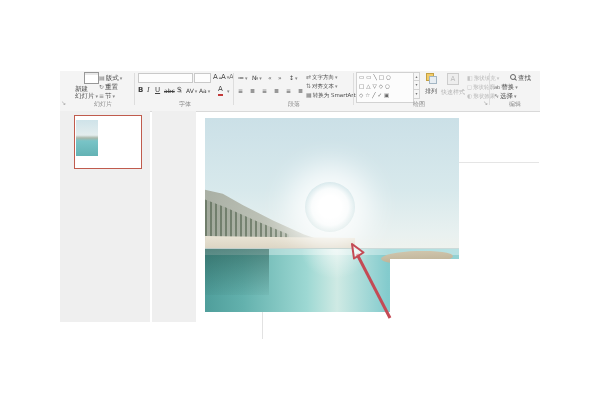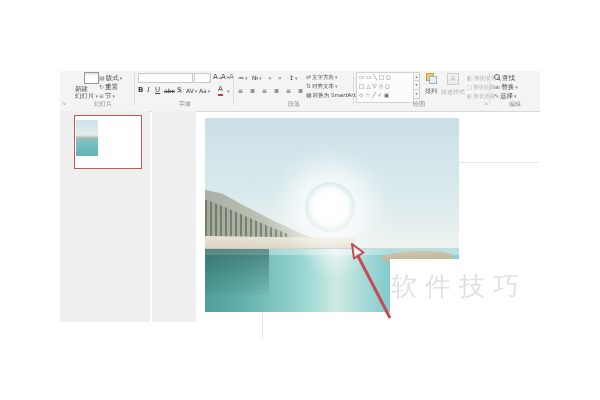--- a/index.html
+++ b/index.html
@@ -178,21 +178,21 @@
       <span class="ric">◻</span><span>形状轮廓</span><span class="ddv">▾</span>
     </div>
     <div class="rtxt gray" style="left:407px;top:21px;font-size:5.5px">
       <span class="ric">◐</span><span>形状效果</span><span class="ddv">▾</span>
     </div>
     <span class="abs" style="left:423px;top:28px;font-size:6px;color:#9a9a9a">↘</span>
     <div class="glabel" style="left:296px;width:126px">绘图</div>
 
     <div class="sep" style="left:429px"></div>
 
-    <div class="rtxt" style="left:434px;top:3px">
+    <div class="rtxt" style="left:450px;top:3px">
       <span class="mag"></span><span>查找</span>
     </div>
     <div class="rtxt" style="left:434px;top:12px">
       <span class="ric" style="font-size:5px">ab</span><span>替换</span><span class="ddv">▾</span>
     </div>
     <div class="rtxt" style="left:434px;top:21px">
       <span class="ric">↖</span><span>选择</span><span class="ddv">▾</span>
     </div>
     <div class="glabel" style="left:431px;width:48px">编辑</div>
   </div>
@@ -214,20 +214,19 @@
     <div class="wlight"></div>
     <div class="reflect"></div>
     <div class="sunref"></div>
     <div class="sandbar"></div>
   </div>
 
   <div class="hline"></div>
   <div class="vline"></div>
 
   <div class="capbox"></div>
-  <div class="watermark">软件技巧</div>
 
   <svg class="abs" style="left:320px;top:225px" width="90" height="100" viewBox="0 0 90 100">
     <line x1="70" y1="93" x2="37" y2="29" stroke="#c44a55" stroke-width="3"></line>
     <path d="M32,19 L43.5,27.5 L34,33.5 Z" fill="rgba(255,255,255,0.55)" stroke="#c44a55" stroke-width="2" stroke-linejoin="round"></path>
   </svg>
 
 </div>
 
 </body></html>

